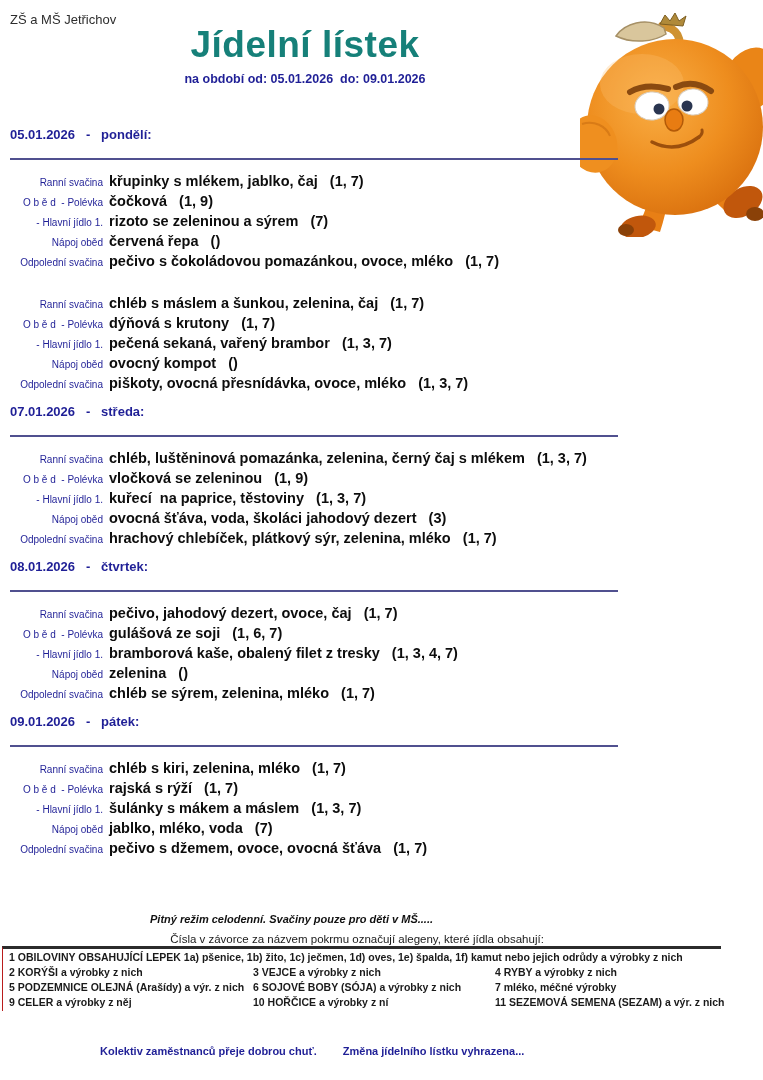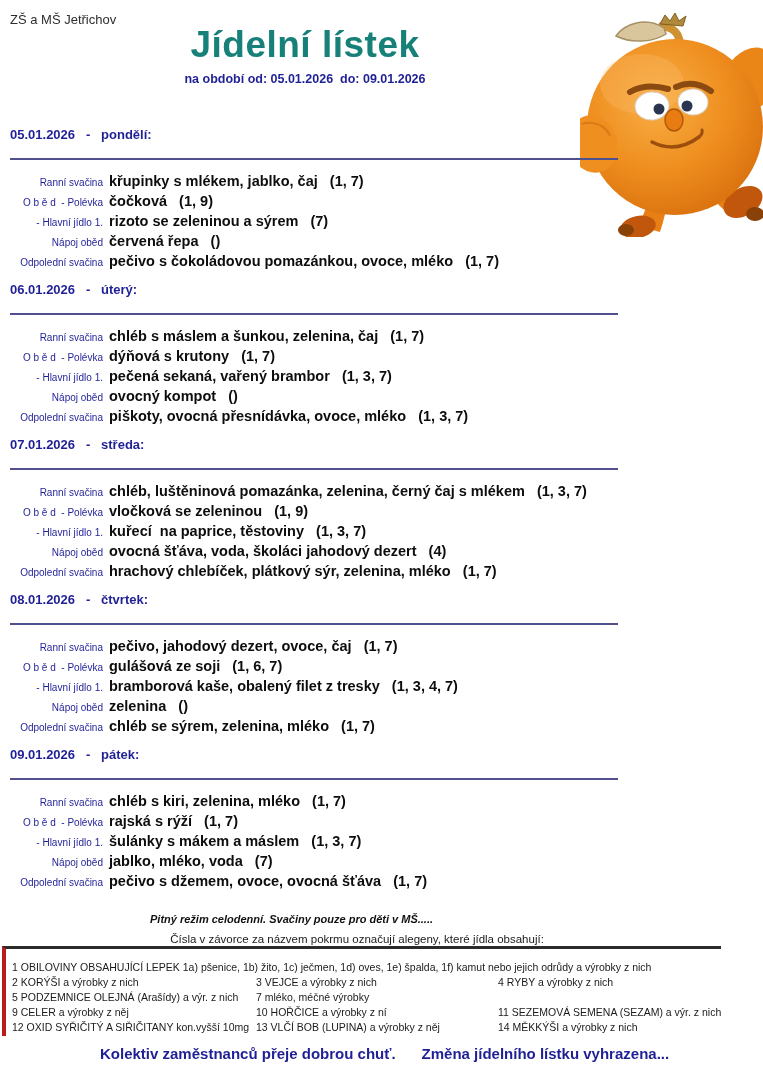--- a/index.html
+++ b/index.html
@@ -22,26 +22,26 @@
   .day-rows { padding-top:13px; }
   .meal-row { display:flex; align-items:baseline; height:20px; }
   .meal-label { flex:none; width:93px; text-align:right; font-size:10px; white-space:pre; }
   .meal-text { margin-left:6px; font-size:14.5px; font-weight:bold; color:#0d0d0d; white-space:pre; }
 
   .pitny { position:absolute; top:913px; left:106px; font-size:11px; font-weight:bold;
            font-style:italic; color:#111;margin-left:44px; }
   .allergen-intro { position:absolute; top:933px; left:0; width:714px; text-align:center;
                     font-size:11.5px; color:#1a1a1a; }
   .allergen-table { position:absolute; top:946px; left:2px; width:719px;
-                    border-top:3px solid #2b2b2b; border-left:4px solid #b91c1c; padding-top:12px; }
+                    border-top:3px solid #2b2b2b; border-left:1px solid #b91c1c; padding-top:2px;font-weight:bold; }
   .al-row { display:grid; grid-template-columns:244px 242px 1fr; height:15px;
             padding-left:6px; font-size:10.5px; color:#1a1a1a; white-space:nowrap; }
   .al-row.full .al-cell { grid-column:1 / -1; }
   .footer { position:absolute; top:1045px; left:100px; display:flex; gap:26px;
-            font-size:15px; font-weight:bold; }
+            font-size:11px; font-weight:bold; }
   .navy { color:#1f1f96; }
   .teal { color:#168079; }
 </style>
 </head>
 <body>
 
 <div class="page">
 
   <div class="school">ZŠ a MŠ Jetřichov</div>
   <div class="title teal">Jídelní lístek</div>
@@ -113,21 +113,20 @@
           <span class="meal-text">červená řepa   ()</span>
         </div>
         <div class="meal-row">
           <span class="meal-label navy">Odpolední svačina</span>
           <span class="meal-text">pečivo s čokoládovou pomazánkou, ovoce, mléko   (1, 7)</span>
         </div>
       </div>
     </div>
 
     <div class="day-block">
-      <div class="day-header navy">06.01.2026   -   úterý:</div>
       <div class="day-rows">
         <div class="meal-row">
           <span class="meal-label navy">Ranní svačina</span>
           <span class="meal-text">chléb s máslem a šunkou, zelenina, čaj   (1, 7)</span>
         </div>
         <div class="meal-row">
           <span class="meal-label navy">O b ě d  - Polévka</span>
           <span class="meal-text">dýňová s krutony   (1, 7)</span>
         </div>
         <div class="meal-row">
@@ -155,21 +154,21 @@
         <div class="meal-row">
           <span class="meal-label navy">O b ě d  - Polévka</span>
           <span class="meal-text">vločková se zeleninou   (1, 9)</span>
         </div>
         <div class="meal-row">
           <span class="meal-label navy">- Hlavní jídlo 1.</span>
           <span class="meal-text">kuřecí  na paprice, těstoviny   (1, 3, 7)</span>
         </div>
         <div class="meal-row">
           <span class="meal-label navy">Nápoj oběd</span>
-          <span class="meal-text">ovocná šťáva, voda, školáci jahodový dezert   (4)</span>
+          <span class="meal-text">ovocná šťáva, voda, školáci jahodový dezert   (3)</span>
         </div>
         <div class="meal-row">
           <span class="meal-label navy">Odpolední svačina</span>
           <span class="meal-text">hrachový chlebíček, plátkový sýr, zelenina, mléko   (1, 7)</span>
         </div>
       </div>
     </div>
 
     <div class="day-block">
       <div class="day-header navy">08.01.2026   -   čtvrtek:</div>
@@ -232,32 +231,28 @@
     <div class="al-row full">
       <span class="al-cell">1 OBILOVINY OBSAHUJÍCÍ LEPEK 1a) pšenice, 1b) žito, 1c) ječmen, 1d) oves, 1e) špalda, 1f) kamut nebo jejich odrůdy a výrobky z nich</span>
     </div>
     <div class="al-row">
       <span class="al-cell">2 KORÝŠI a výrobky z nich</span>
       <span class="al-cell">3 VEJCE a výrobky z nich</span>
       <span class="al-cell">4 RYBY a výrobky z nich</span>
     </div>
     <div class="al-row">
       <span class="al-cell">5 PODZEMNICE OLEJNÁ (Arašídy) a výr. z nich</span>
+      <span class="al-cell">6 SOJOVÉ BOBY (SÓJA) a výrobky z nich</span>
       <span class="al-cell">7 mléko, méčné výrobky</span>
     </div>
     <div class="al-row">
       <span class="al-cell">9 CELER a výrobky z něj</span>
       <span class="al-cell">10 HOŘČICE a výrobky z ní</span>
       <span class="al-cell">11 SEZEMOVÁ SEMENA (SEZAM) a výr. z nich</span>
     </div>
-    <div class="al-row">
-      <span class="al-cell">12 OXID SYŘIČITÝ A SIŘIČITANY kon.vyšší 10mg</span>
-      <span class="al-cell">13 VLČÍ BOB (LUPINA) a výrobky z něj</span>
-      <span class="al-cell">14 MĚKKÝŠI a výrobky z nich</span>
-    </div>
   </div>
 
   <div class="footer navy">
     <span>Kolektiv zaměstnanců přeje dobrou chuť.</span>
     <span>Změna jídelního lístku vyhrazena...</span>
   </div>
 
 </div>
 
 </body></html>

